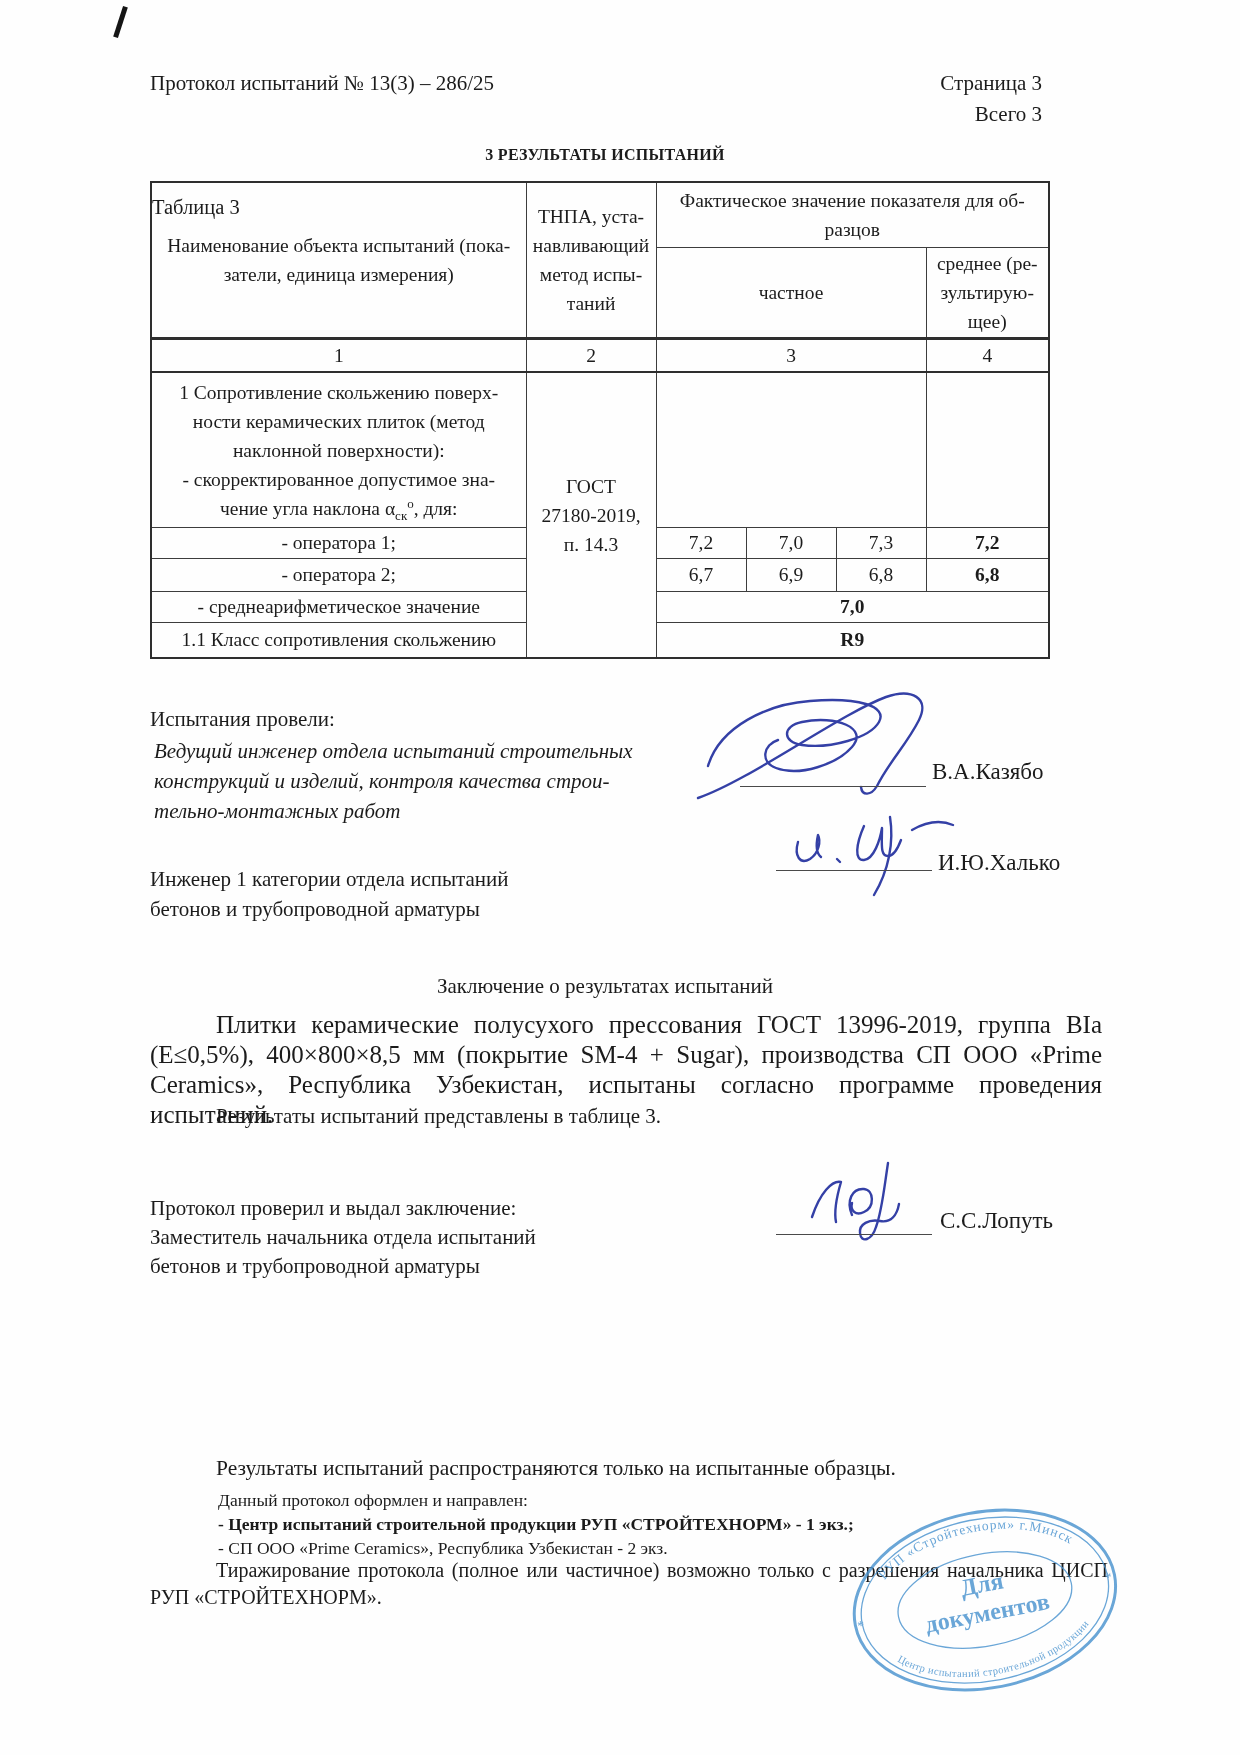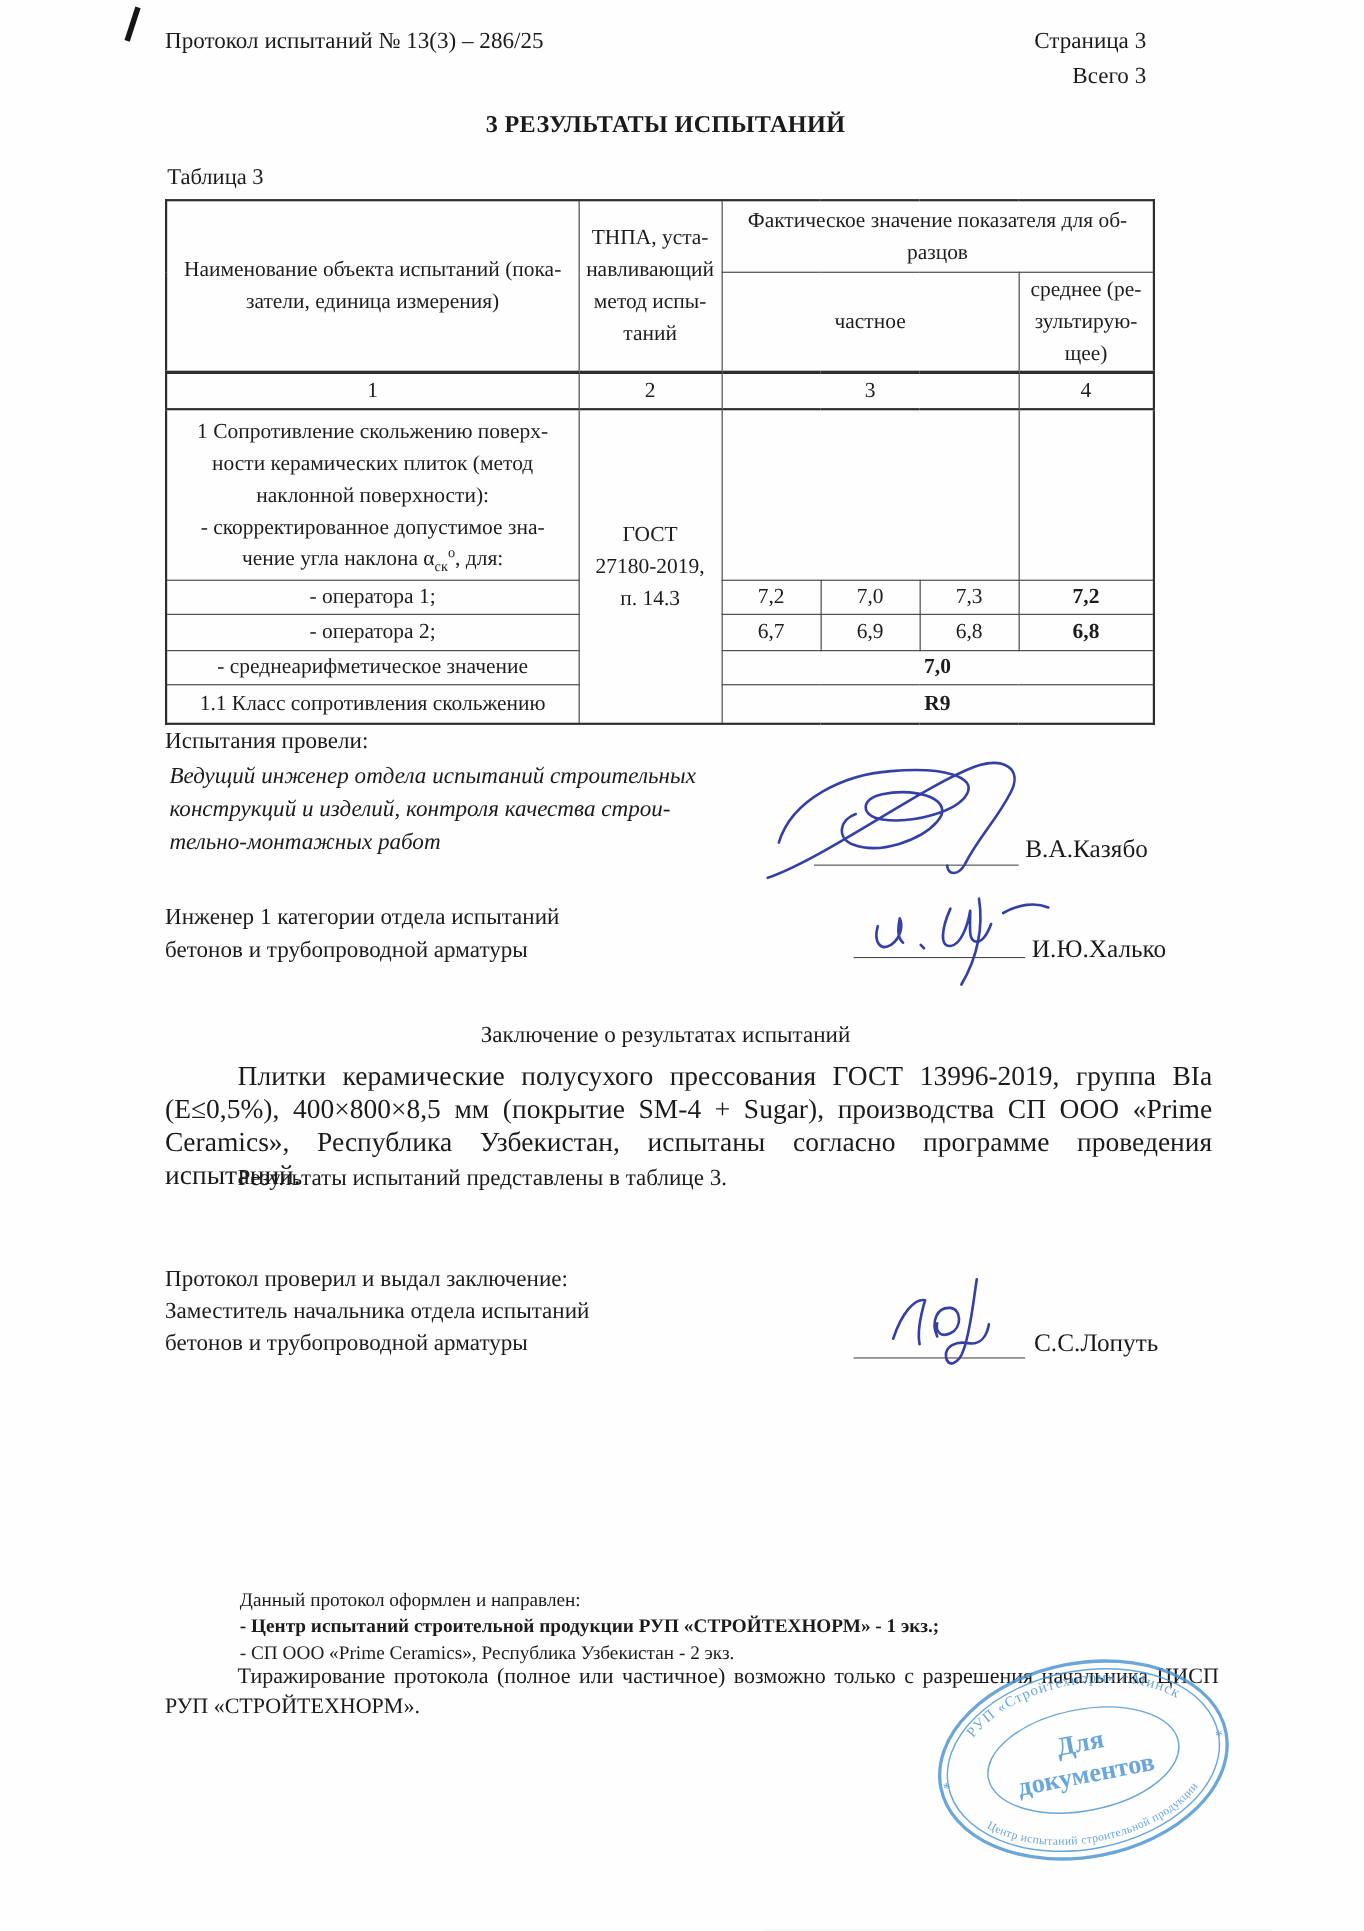--- a/index.html
+++ b/index.html
@@ -2,25 +2,25 @@
 <html><head>
 <meta charset="utf-8">
 <style>
   html,body{margin:0;padding:0;background:#e8e8e8;}
   .page{
     position:relative;width:1240px;height:1755px;margin:0 auto;
     background:#fefefe;overflow:hidden;
     font-family:"Liberation Serif","DejaVu Serif",serif;
     color:#1b1b1b;
   }
-  .abs{position:absolute;}
+  .abs{position:absolute;margin-top:46px;}
   .nw{white-space:nowrap;}
   .hdr{font-size:21px;line-height:31px;}
   .hdr-right{text-align:right;width:200px;}
-  .doc-title{left:0;top:100px;width:1210px;text-align:center;font-size:22px;font-weight:bold;letter-spacing:.3px;}
+  .doc-title{left:0;top:100px;width:1210px;text-align:center;font-size:16px;font-weight:bold;letter-spacing:.3px;}
   .tcaption{left:152px;top:150px;font-size:20.5px;}
 
   
   table.doc-table{
     position:absolute;left:150px;top:181px;width:898px;
     border-collapse:collapse;table-layout:fixed;
     font-size:19.5px;color:#1c1c1c;border:2px solid #2e2e2e;
   }
   table.doc-table td{
     border:1px solid #3d3d3d;padding:1px 5px;
@@ -197,20 +197,21 @@
     <div>бетонов и трубопроводной арматуры</div>
   </div>
   <svg class="sigsvg" style="left:800px;top:1155px;" width="140" height="96" viewBox="0 0 140 96">
     <path d="M12,62 C20,38 32,25 41,27 C36,44 34,57 36,67" stroke="#3440a6"></path>
     <path d="M52,60 C46,46 52,33 64,34 C74,35 75,52 64,57 C56,61 50,56 52,48" stroke="#3440a6"></path>
     <path d="M88,8 C84,34 82,56 76,72 C72,85 61,89 60,78 C59,69 69,64 80,66 C91,68 97,60 99,49" stroke="#3440a6"></path>
   </svg>
   <div class="sigline" style="left:776px;top:1216px;width:156px;height:18px;"></div>
   <div class="signame" style="left:940px;top:1208px;">С.С.Лопуть</div>
 
+  <div class="abs scope">Результаты испытаний распространяются только на испытанные образцы.</div>
   <div class="abs small" style="left:218px;top:1442px;">Данный протокол оформлен и направлен:</div>
   <div class="abs small" style="left:218px;top:1466px;font-weight:bold;">- Центр испытаний строительной продукции РУП «СТРОЙТЕХНОРМ» - 1 экз.;</div>
   <div class="abs small" style="left:218px;top:1490px;">- СП ООО «Prime Ceramics», Республика Узбекистан - 2 экз.</div>
   <div class="abs copy-note">Тиражирование протокола (полное или частичное) возможно только с разрешения начальника ЦИСП РУП «СТРОЙТЕХНОРМ».</div>
 
   <svg class="stamp" width="280" height="185" viewBox="0 0 280 185">
     <ellipse cx="140" cy="92" rx="132" ry="88" stroke-width="3" stroke="#4a93cf"></ellipse>
     <ellipse cx="140" cy="92" rx="125" ry="81" stroke-width="1.3" stroke="#4a93cf"></ellipse>
     <ellipse cx="140" cy="92" rx="88" ry="46" stroke-width="1.3" stroke="#4a93cf"></ellipse>
     <path class="guide" id="stTop" d="M 26,92 A 114,69 0 0 1 254,92"></path>

